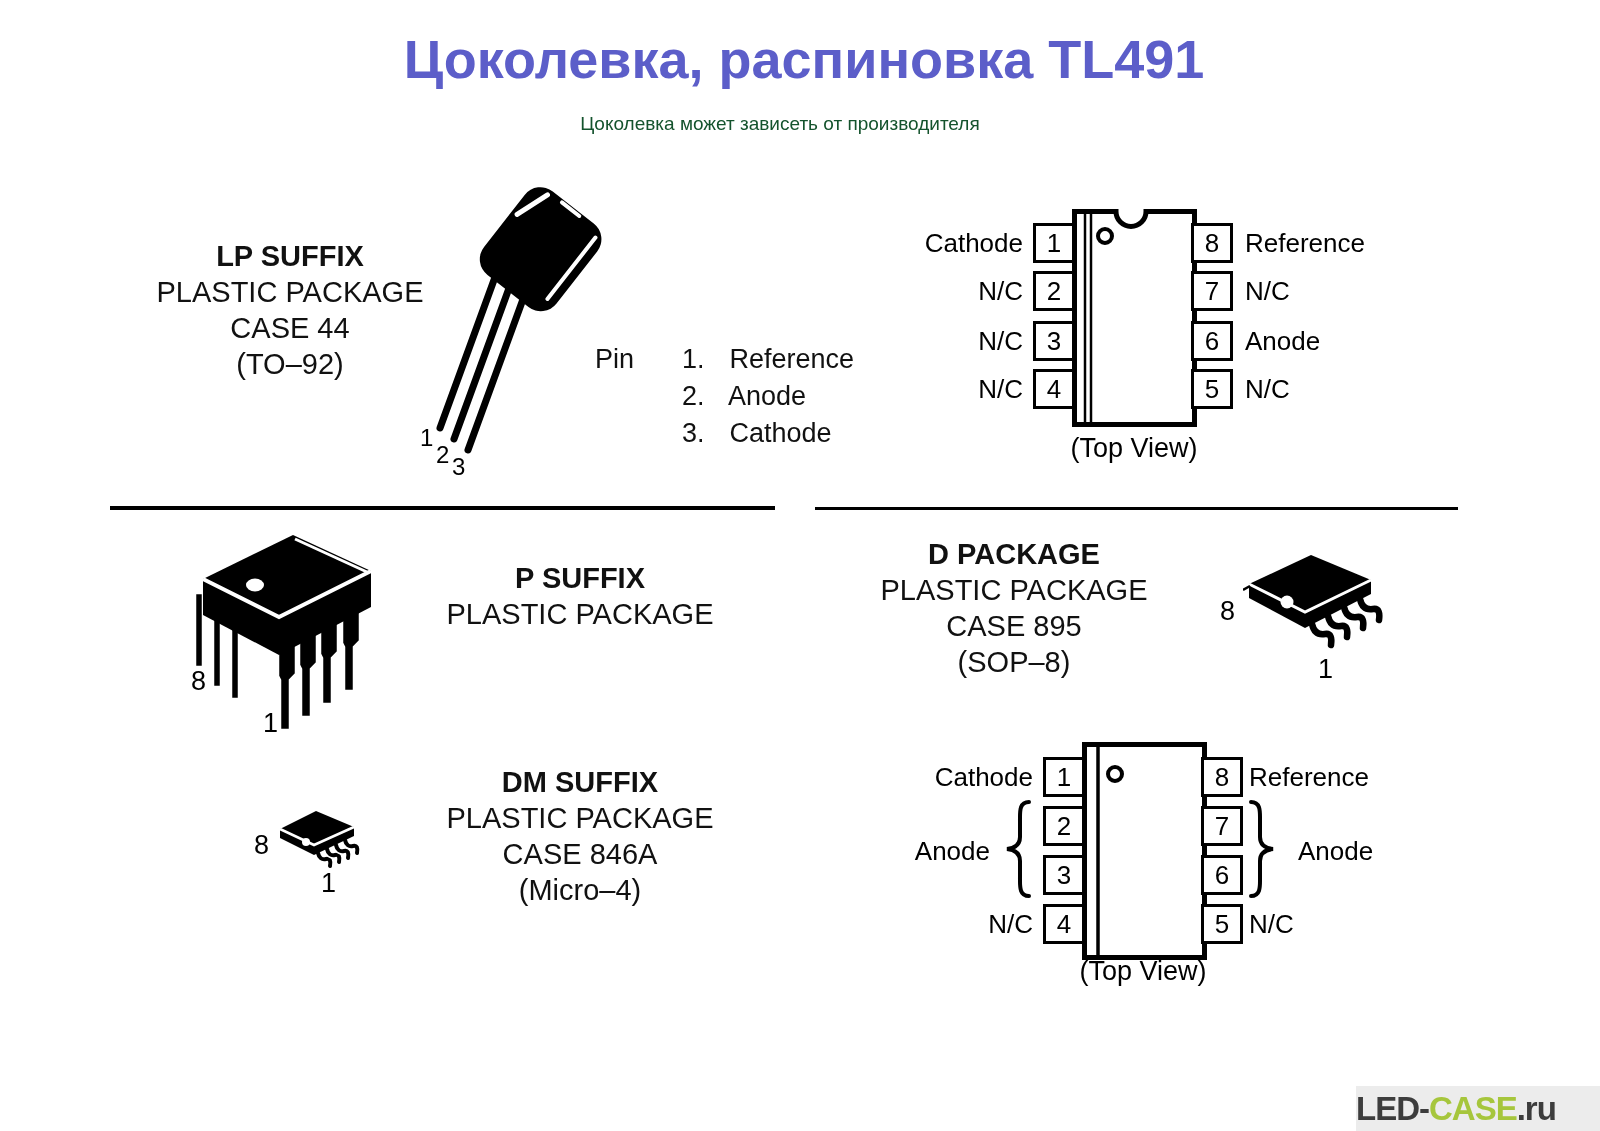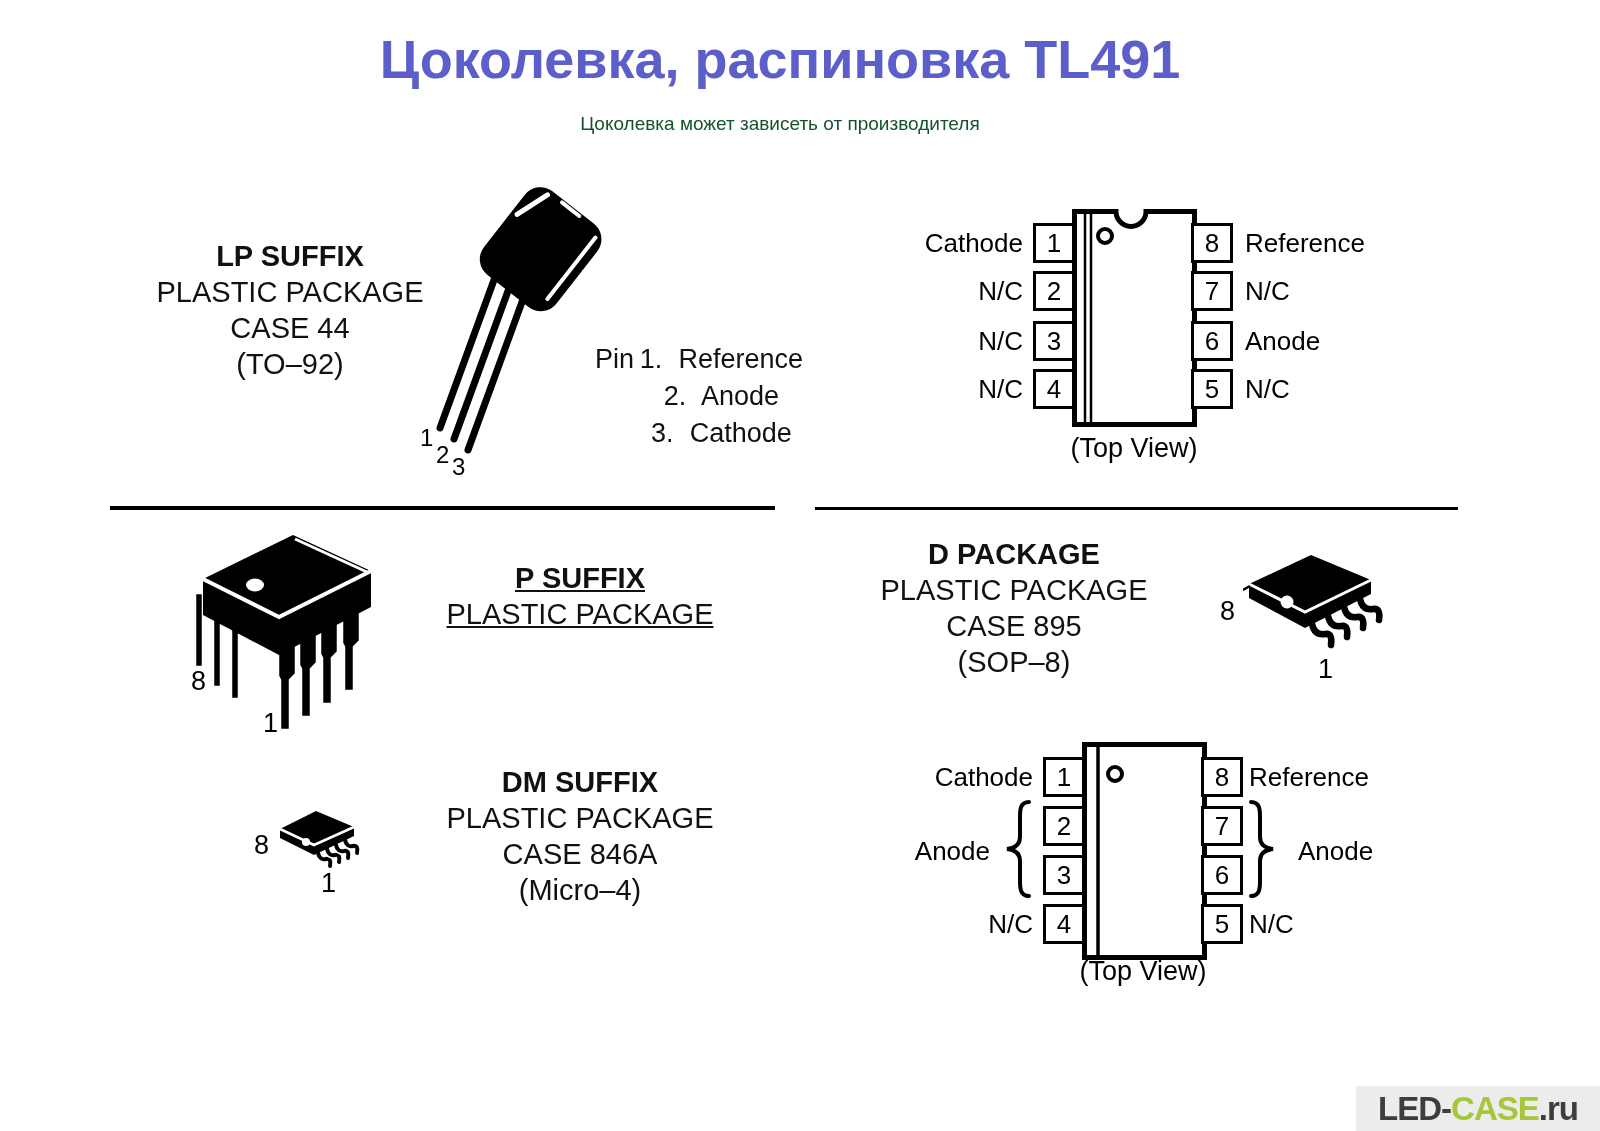--- a/index.html
+++ b/index.html
@@ -1,35 +1,35 @@
 <!DOCTYPE html>
 <html><head>
 <meta charset="utf-8">
 <style>
   html,body{margin:0;padding:0;background:#fff;}
   .canvas{position:relative;width:1600px;height:1131px;background:#ffffff;overflow:hidden;
           font-family:"Liberation Sans", sans-serif;color:#111;}
   .abs{position:absolute;}
   .center{text-align:center;}
   .right{text-align:right;}
-  .page-title{font-size:54px;font-weight:bold;color:#5c5ec9;letter-spacing:0px;white-space:nowrap;}
+  .page-title{font-size:54px;font-weight:bold;color:#5c5ec9;letter-spacing:0px;white-space:nowrap;margin-left:24px;}
   .page-subtitle{font-size:19px;color:#14532d;white-space:nowrap;}
   .pkg-block{line-height:36px;font-size:29px;white-space:nowrap;}
   .pkg-block .suffix{font-weight:bold;}
   .pin-num{font-size:24px;color:#000;}
   .legend{font-size:27px;line-height:37px;white-space:nowrap;}
   .legend .n{display:inline-block;width:40px;}
   .pinbox{position:absolute;width:42px;height:40px;border:3px solid #000;box-sizing:border-box;
           background:#fff;display:flex;align-items:center;justify-content:center;
           font-size:26px;color:#000;}
   .pinlabel{position:absolute;font-size:26px;line-height:40px;white-space:nowrap;color:#000;}
   .caption{position:absolute;font-size:27px;color:#000;}
   .divider{position:absolute;background:#000;}
   .logo-box{position:absolute;left:1356px;top:1086px;width:244px;height:45px;background:#ececec;
-            display:flex;align-items:center;justify-content:center;white-space:nowrap;
+            display:flex;align-items:center;justify-content:flex-start;white-space:nowrap;
             font-size:33px;font-weight:bold;letter-spacing:-1px;}
   .logo-dark{color:#3d3d3d;}
   .logo-green{color:#a6c63c;}
 </style>
 </head>
 <body>
 
 <div class="canvas">
 
   <div class="abs center page-title" style="left:0;top:28px;width:1560px;">Цоколевка, распиновка TL491</div>
@@ -58,21 +58,21 @@
       <path d="M -28,-48 L -40,-14" stroke="#fff" stroke-width="5" fill="none" stroke-linecap="round"></path>
       <path d="M 36,-44 L 36,34" stroke="#fff" stroke-width="4" fill="none" stroke-linecap="round"></path>
       <path d="M -12,-51 L 10,-51" stroke="#fff" stroke-width="4" fill="none" stroke-linecap="round"></path>
     </g>
   </svg>
   <span class="abs pin-num" style="left:420px;top:424px;">1</span>
   <span class="abs pin-num" style="left:436px;top:441px;">2</span>
   <span class="abs pin-num" style="left:452px;top:453px;">3</span>
 
   <span class="abs legend" style="left:595px;top:341px;">Pin</span>
-  <div class="abs legend" style="left:631px;top:341px;text-align:center;">
+  <div class="abs legend" style="left:682px;top:341px;">
     <div>
       <span class="n">1.</span>
       <span>Reference</span>
     </div>
     <div>
       <span class="n">2.</span>
       <span>Anode</span>
     </div>
     <div>
       <span class="n">3.</span>
@@ -129,21 +129,21 @@
     <polygon points="118,20 196,56 104,102 28,64" fill="#000"></polygon>
     <polygon points="28,64 28,100 104,140 104,102" fill="#000"></polygon>
     <polygon points="104,102 196,56 196,92 104,140" fill="#000"></polygon>
     <polyline points="28,64 104,102 196,56" fill="none" stroke="#fff" stroke-width="4"></polyline>
     <polyline points="120,24 192,57" fill="none" stroke="#fff" stroke-width="3"></polyline>
     <ellipse cx="80" cy="70" rx="9" ry="6.5" fill="#fff"></ellipse>
   </svg>
   <span class="abs pin-num" style="left:191px;top:666px;font-size:27px;">8</span>
   <span class="abs pin-num" style="left:263px;top:708px;font-size:27px;">1</span>
 
-  <div class="abs center pkg-block" style="left:380px;top:560px;width:400px;text-decoration:underline;">
+  <div class="abs center pkg-block" style="left:380px;top:560px;width:400px;">
     <div class="suffix">P SUFFIX</div>
     <div>PLASTIC PACKAGE</div>
   </div>
 
   <div class="abs center pkg-block" style="left:814px;top:536px;width:400px;">
     <div class="suffix">D PACKAGE</div>
     <div>PLASTIC PACKAGE</div>
     <div>CASE 895</div>
     <div>(SOP–8)</div>
   </div>

